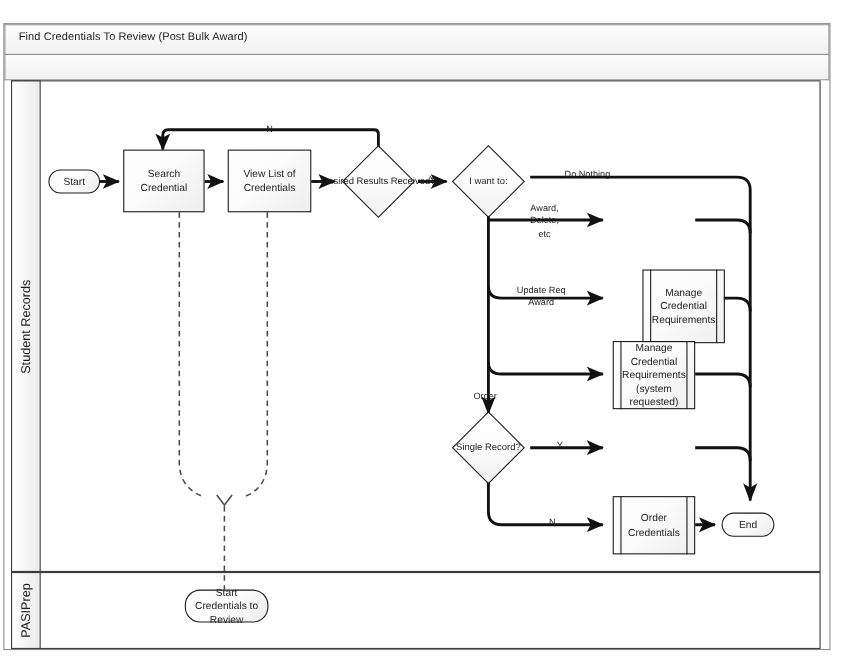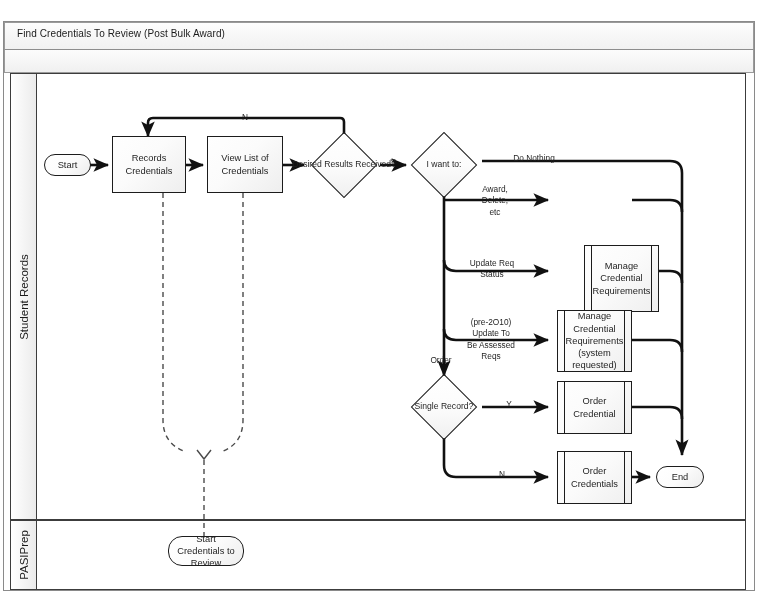--- a/index.html
+++ b/index.html
@@ -136,21 +136,21 @@
       <path d="M204,460 L204,536"></path>
     </g>
     <path d="M197,450 L204,459 L211,450" stroke="#4a4a4a" stroke-width="1.4" fill="none"></path>
   </svg>
 
   <div class="node term" style="left:44px;top:154px;width:47px;height:22px;">
     <span class="node-label">Start</span>
   </div>
 
   <div class="node proc" style="left:112px;top:136px;width:74px;height:57px;">
-    <span class="node-label">Records Credentials</span>
+    <span class="node-label">Search Credential</span>
   </div>
 
   <div class="node proc" style="left:207px;top:136px;width:76px;height:57px;justify-content:flex-end;">
     <span class="node-label">View List of Credentials</span>
   </div>
 
   <div class="diamond" style="left:409px;top:134px;width:70px;height:62px;">
     <div class="dshape" style="width:45px;height:45px;"></div>
     <div class="dtext">I want to:</div>
   </div>
@@ -167,23 +167,20 @@
 
   <div class="node subproc" style="left:557px;top:310px;width:75px;height:62px;">
     <span class="node-label">Manage Credential Requirements (system requested)</span>
   </div>
 
   <div class="diamond" style="left:409px;top:376px;width:70px;height:62px;">
     <div class="dshape" style="width:45px;height:45px;"></div>
     <div class="dtext">Single Record?</div>
   </div>
 
-  <div class="node subproc" style="left:557px;top:381px;width:75px;height:53px;">
-    <span class="node-label">Order Credential</span>
-  </div>
 
   <div class="node subproc" style="left:557px;top:451px;width:75px;height:53px;">
     <span class="node-label">Order Credentials</span>
   </div>
 
   <div class="node term" style="left:656px;top:466px;width:48px;height:22px;">
     <span class="node-label">End</span>
   </div>
 
   <div class="node term" style="left:168px;top:536px;width:76px;height:30px;border-radius:14px;">
@@ -197,29 +194,23 @@
   <div class="elabel" style="left:505px;top:153px;width:58px;">Do Nothing</div>
 
   <div class="elabel multi" style="left:465px;top:184px;width:60px;">
     <div>Award,</div>
     <div>Delete,</div>
     <div>etc</div>
   </div>
 
   <div class="elabel multi" style="left:460px;top:258px;width:64px;text-align:center;">
     <div>Update Req</div>
-    <div>Status</div>
-  </div>
-
-  <div class="elabel multi" style="left:457px;top:317px;width:68px;">
-    <div>(pre-2O10)</div>
-    <div>Update To</div>
-    <div>Be Assessed</div>
-    <div>Reqs</div>
-  </div>
+    <div>Award</div>
+  </div>
+
 
   <div class="elabel" style="left:424px;top:355px;width:34px;">Order</div>
 
   <div class="elabel" style="left:504px;top:399px;width:10px;">Y</div>
 
   <div class="elabel" style="left:497px;top:469px;width:10px;">N</div>
 
 </div>
 
 </body></html>

